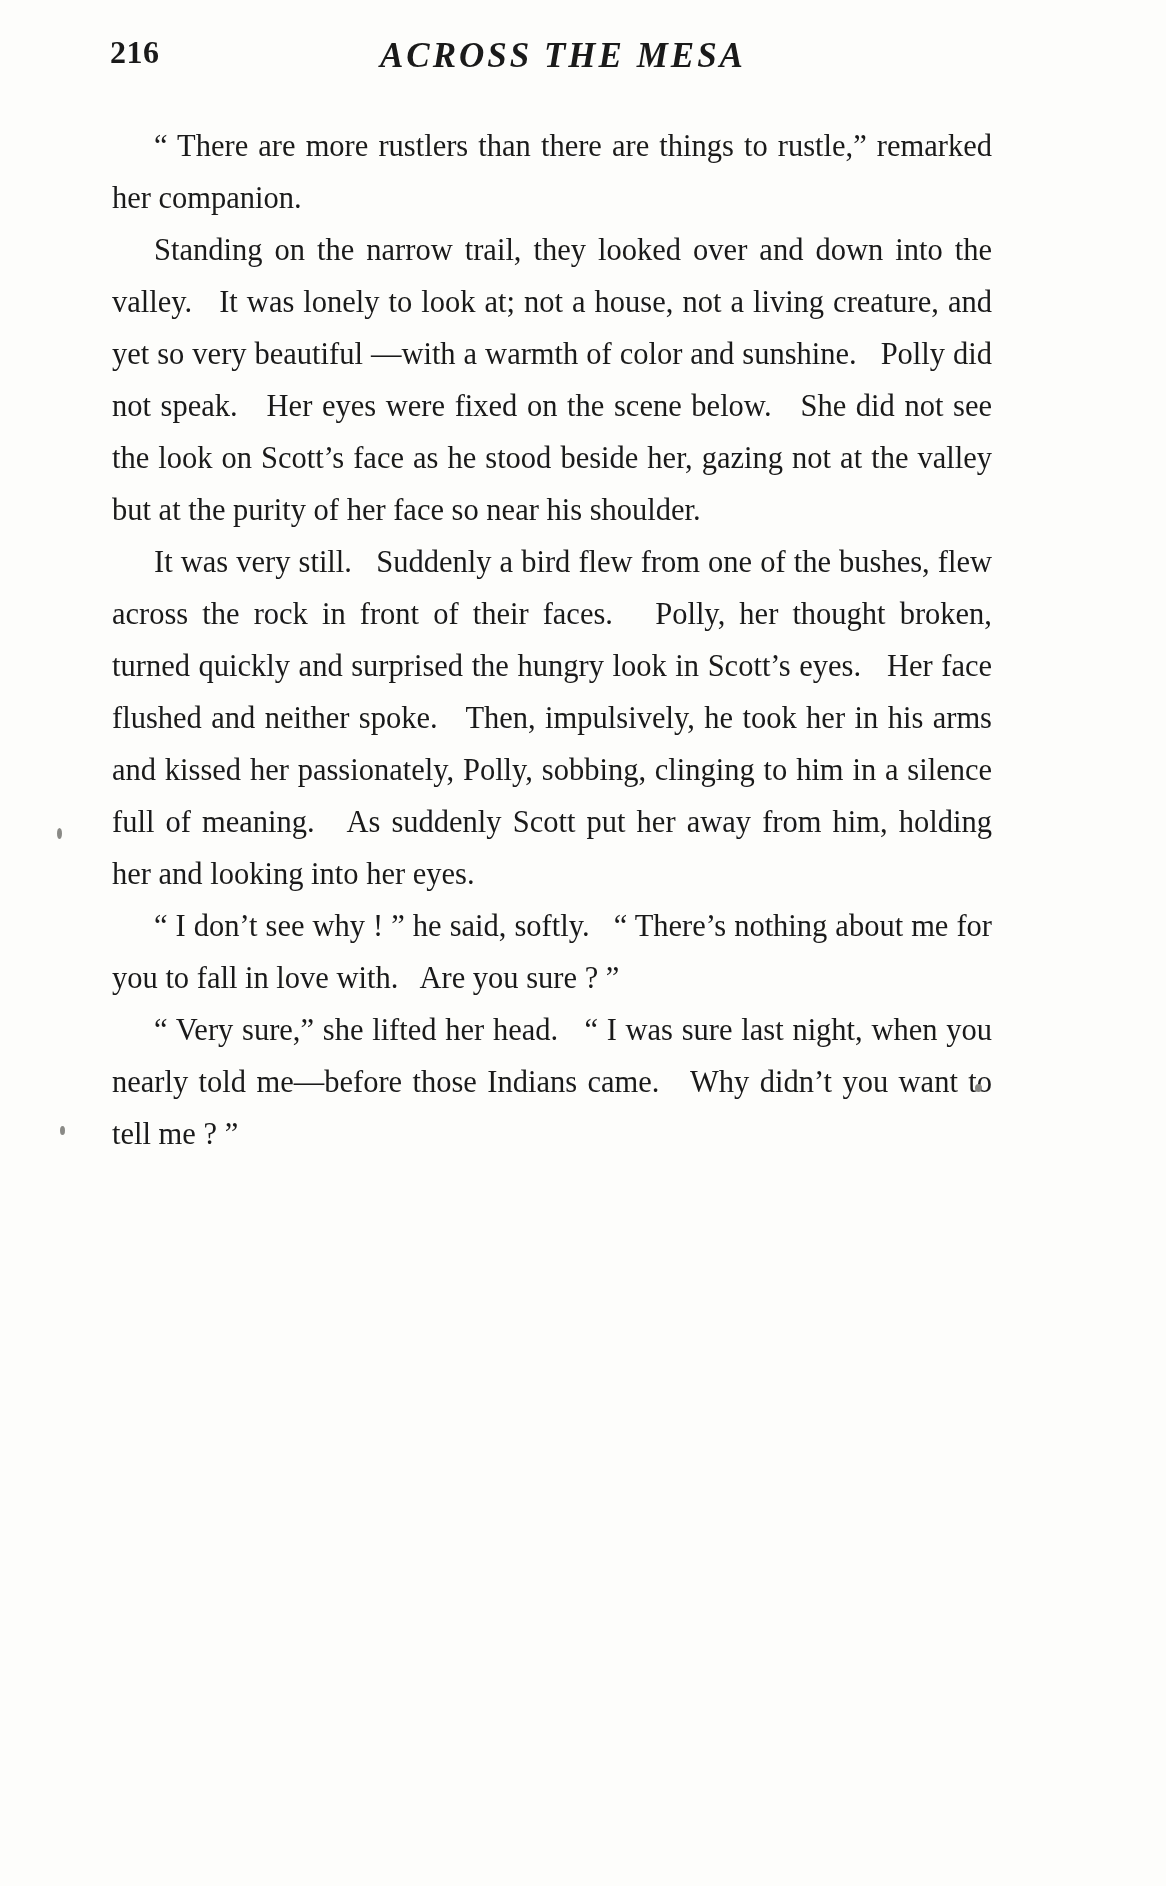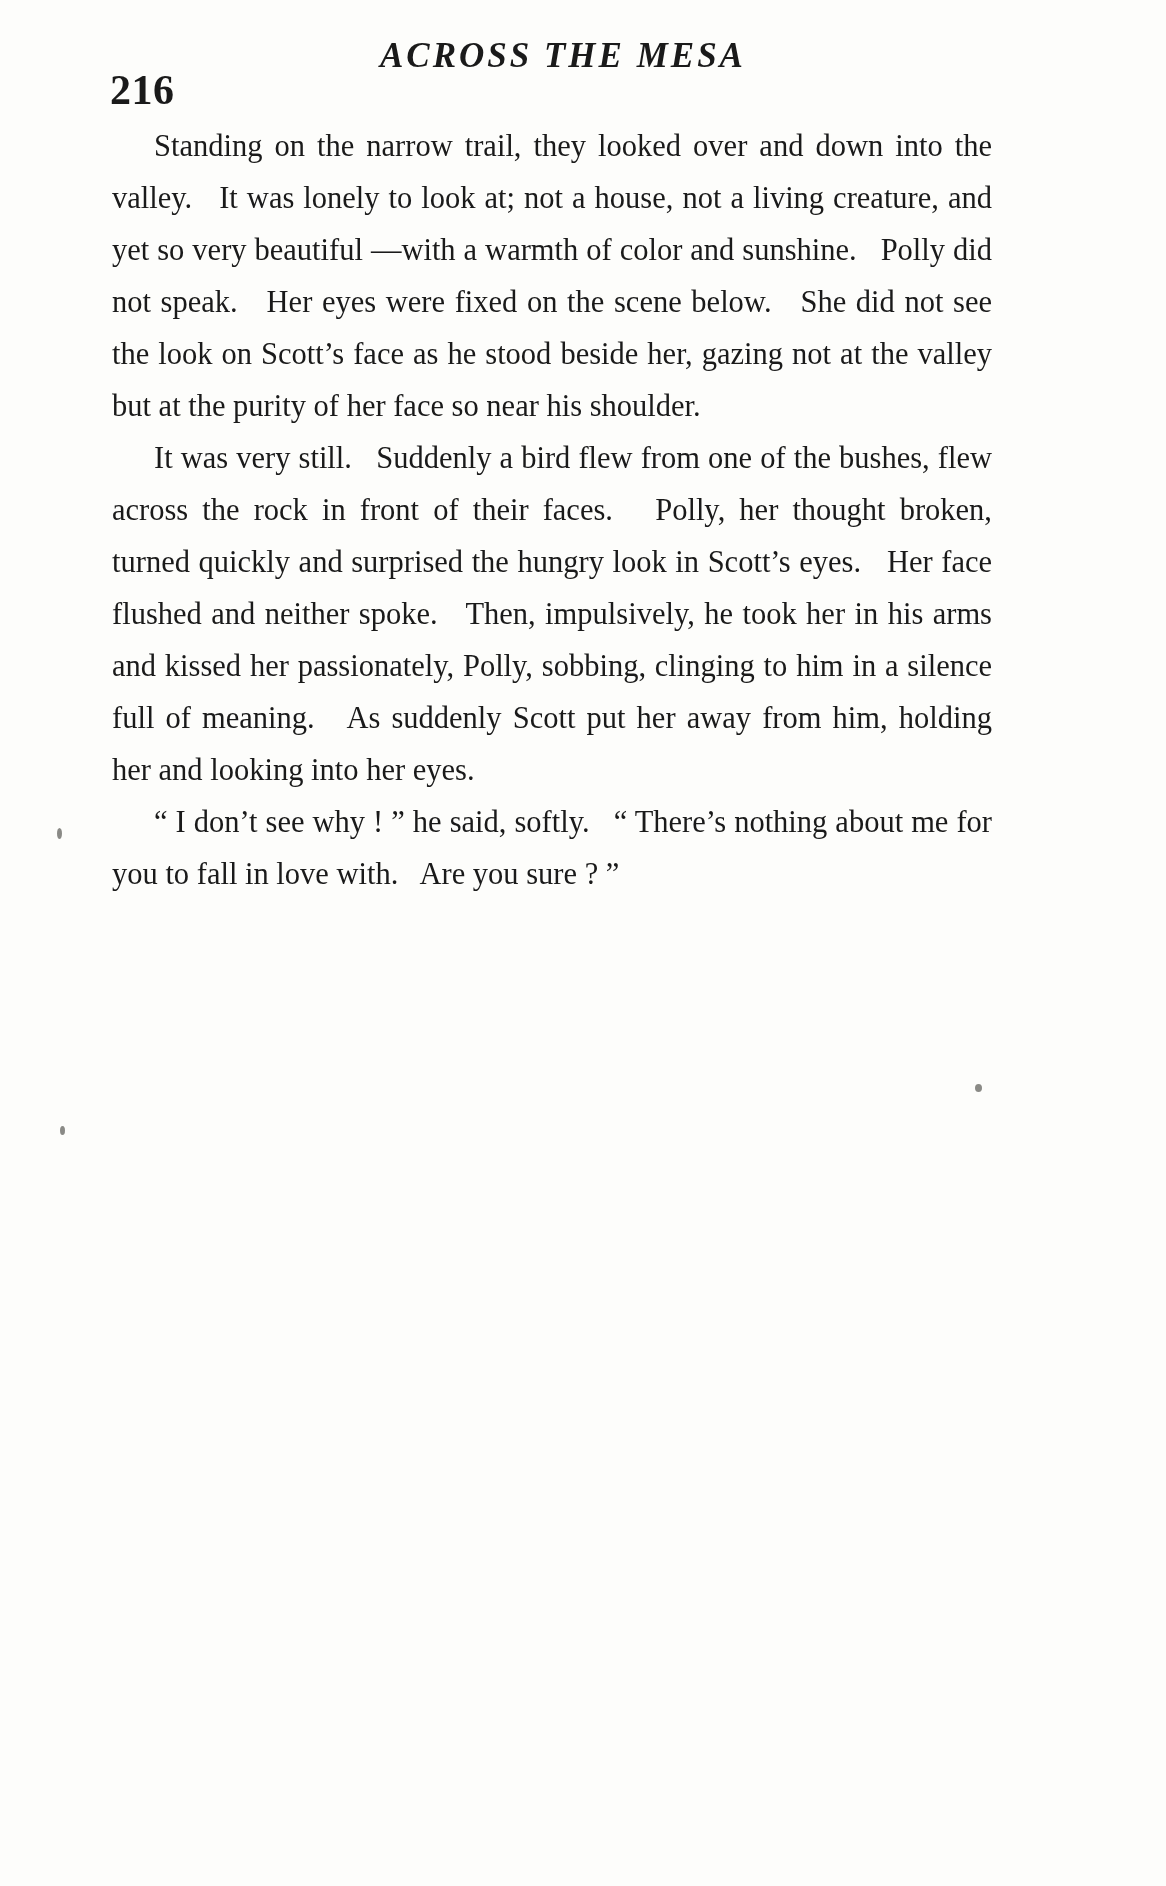--- a/index.html
+++ b/index.html
@@ -26,25 +26,24 @@
     position: absolute;
     left: 110px;
     top: 34px;
     width: 760px;
     height: 54px;
   }
   .folio {
     position: absolute;
     left: 0;
     top: 0;
-    font-size: 42px;
+    font-size: 32px;
     font-weight: bold;
     letter-spacing: 0.5px;
     font-family: "Liberation Serif", serif;
-    margin-top: 32px;
   }
   .running-title {
     position: absolute;
     left: 230px;
     top: 2px;
     font-size: 35px;
     font-style: italic;
     font-weight: bold;
     letter-spacing: 3px;
     font-family: "Liberation Serif", serif;
@@ -82,22 +81,24 @@
 <body>
 
 <div class="page">
 
   <div class="header">
     <div class="folio">216</div>
     <div class="running-title">ACROSS THE MESA</div>
   </div>
 
   <div class="body-text">
+    <p>“ There are more rustlers than there are things to rustle,” remarked her companion.</p>
     <p>Standing on the narrow trail, they looked over and down into the valley.&nbsp;&nbsp; It was lonely to look at; not a house, not a living creature, and yet so very beautiful —with a warmth of color and sunshine.&nbsp;&nbsp; Polly did not speak.&nbsp;&nbsp; Her eyes were fixed on the scene below.&nbsp;&nbsp; She did not see the look on Scott’s face as he stood beside her, gazing not at the valley but at the purity of her face so near his shoulder.</p>
     <p>It was very still.&nbsp;&nbsp; Suddenly a bird flew from one of the bushes, flew across the rock in front of their faces.&nbsp;&nbsp; Polly, her thought broken, turned quickly and surprised the hungry look in Scott’s eyes.&nbsp;&nbsp; Her face flushed and neither spoke.&nbsp;&nbsp; Then, impulsively, he took her in his arms and kissed her passionately, Polly, sobbing, clinging to him in a silence full of meaning.&nbsp;&nbsp; As suddenly Scott put her away from him, holding her and looking into her eyes.</p>
     <p>“ I don’t see why ! ” he said, softly.&nbsp;&nbsp; “ There’s nothing about me for you to fall in love with.&nbsp;&nbsp; Are you sure ? ”</p>
+    <p>“ Very sure,” she lifted her head.&nbsp;&nbsp; “ I was sure last night, when you nearly told me—before those Indians came.&nbsp;&nbsp; Why didn’t you want to tell me ? ”</p>
   </div>
 
   <div class="speck speck1"></div>
   <div class="speck speck2"></div>
   <div class="speck speck3"></div>
 
 </div>
 
 </body></html>

